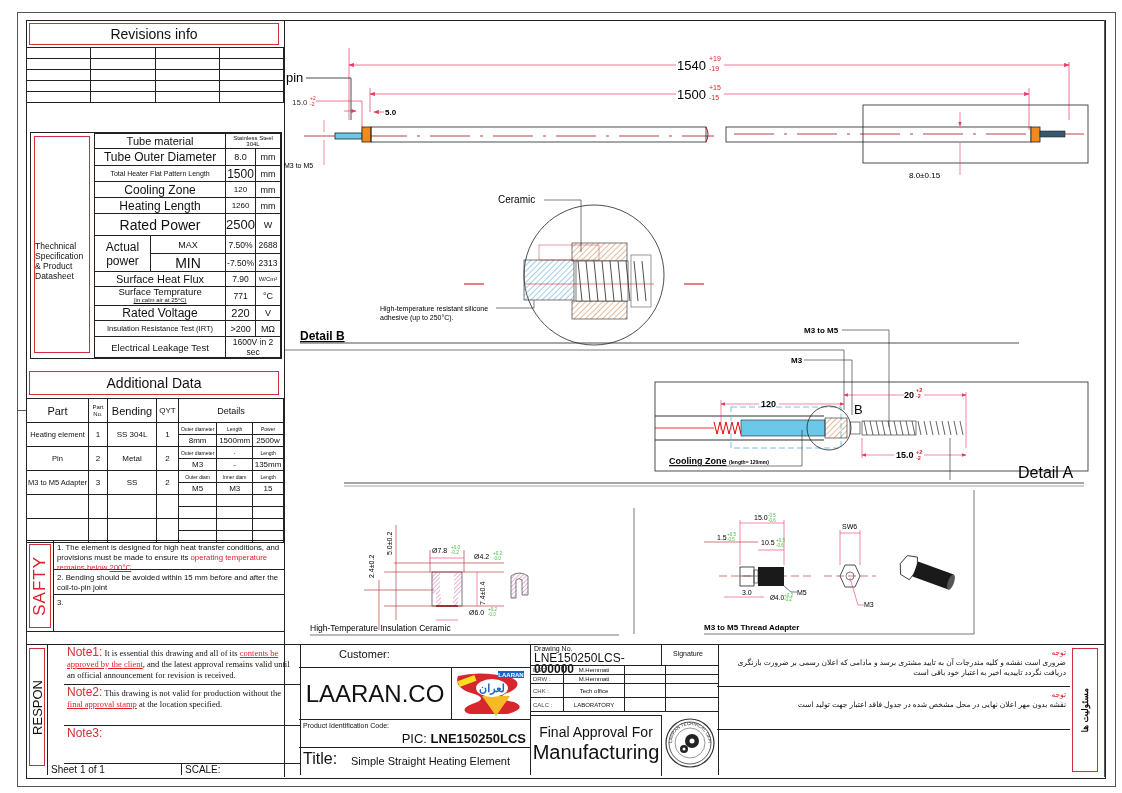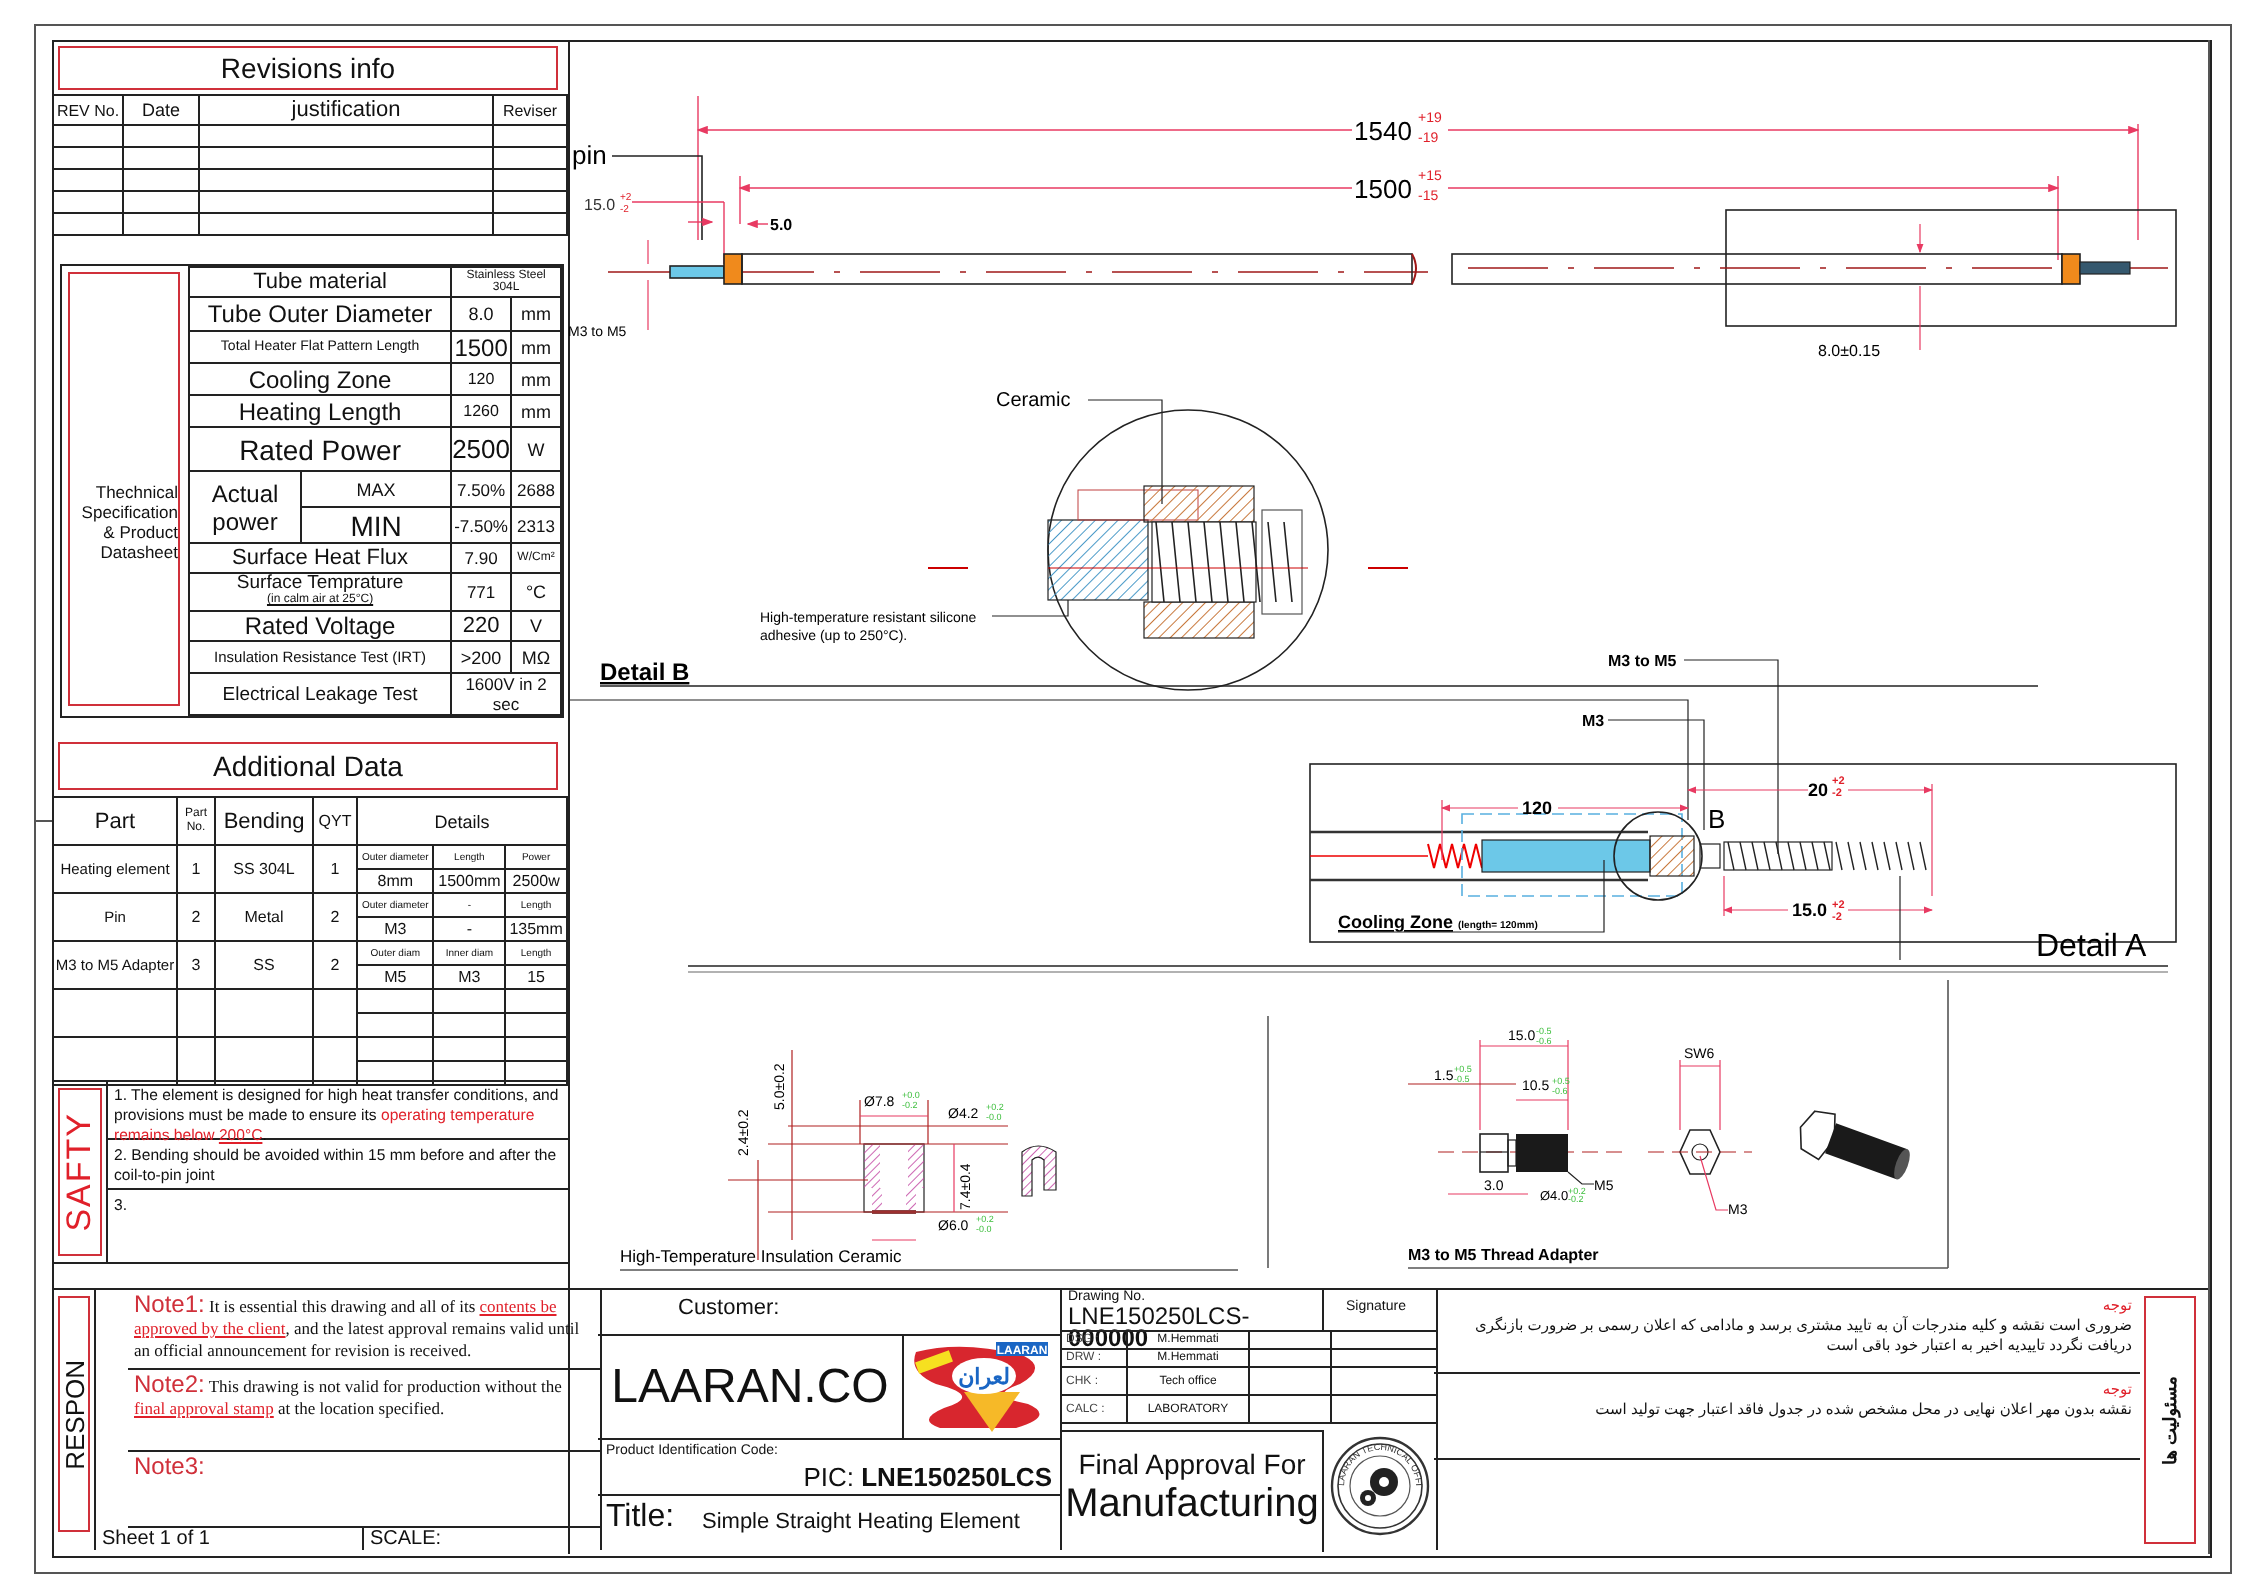--- a/index.html
+++ b/index.html
@@ -27,26 +27,20 @@
 <div class="abs frame-inner"></div>
 <div class="abs" style="left:26px;top:20px;width:1px;height:757px;"></div>
 <div class="abs" style="left:17px;top:410px;width:9px;height:1px;background:#555"></div>
 <div class="abs" style="left:1104px;top:20px;width:10px;height:757px;border-left:1px solid #555;"></div>
 
 <div class="abs" style="left:26px;top:20px;width:258px;height:757px;border-right:1.5px solid #222;">
 
   <div class="abs redbox" style="left:3px;top:3px;width:250px;height:22px;display:flex;align-items:center;justify-content:center;font-size:14px;">Revisions info</div>
   <table class="abs rev" style="left:0;top:27px;width:258px;">
     <tbody>
-        <tr>
-      <th style="width:34px;font-size:8px">REV No.</th>
-      <th style="width:37px">Date</th>
-      <th style="font-size:11px">justification</th>
-      <th style="width:36px;font-size:8px">Reviser</th>
-    </tr>
     <tr>
           <td></td>
           <td></td>
           <td></td>
           <td></td>
         </tr>
     <tr>
           <td></td>
           <td></td>
           <td></td>
@@ -67,21 +61,21 @@
     <tr>
           <td></td>
           <td></td>
           <td></td>
           <td></td>
         </tr>
   </tbody>
     </table>
 
   <div class="abs" style="left:4px;top:112px;width:250px;height:225px;border:1px solid #222;">
-    <div class="abs redbox" style="left:3px;top:3px;width:56px;height:217px;display:flex;align-items:center;justify-content:center;text-align:right;font-size:8.5px;line-height:10px;padding-top:32px;box-sizing:border-box;">Thechnical Specification &amp; Product Datasheet</div>
+    <div class="abs redbox" style="left:3px;top:3px;width:56px;height:217px;display:flex;align-items:center;justify-content:center;text-align:left;font-size:8.5px;line-height:10px;padding-top:32px;box-sizing:border-box;">Thechnical Specification &amp; Product Datasheet</div>
     <table class="abs spec" style="left:63px;top:0;width:187px;height:225px;">
       <tbody>
           <tr style="height:15px">
             <td colspan="2">Tube material</td>
             <td colspan="2" style="font-size:6px">Stainless Steel 304L</td>
           </tr>
       <tr style="height:17px">
             <td colspan="2" style="font-size:12px">Tube Outer Diameter</td>
             <td style="width:28px;font-size:9px">8.0</td>
             <td style="width:24px;font-size:9px">mm</td>

